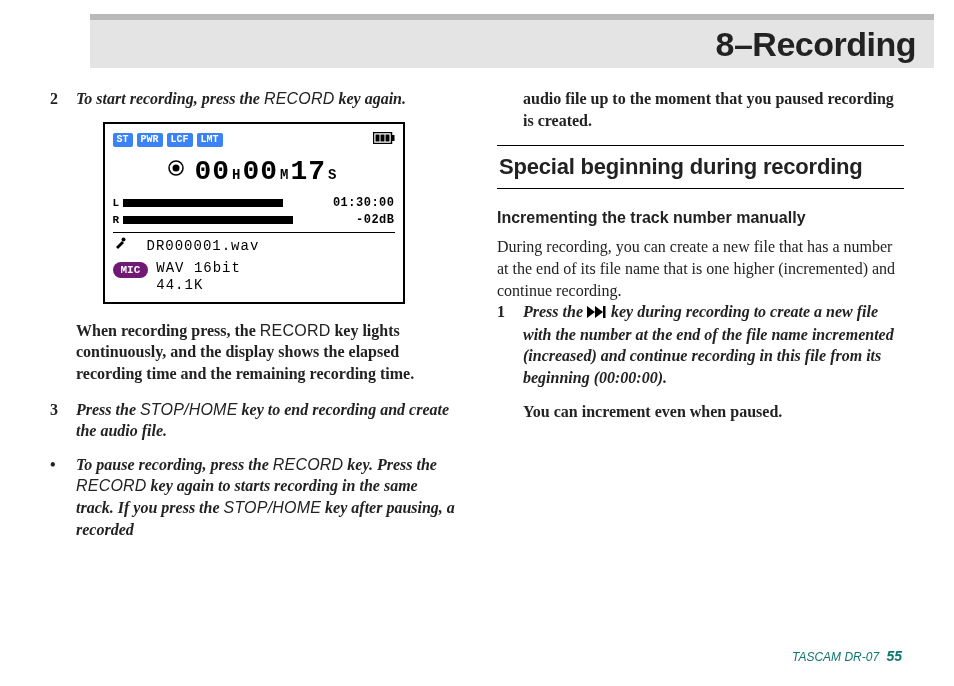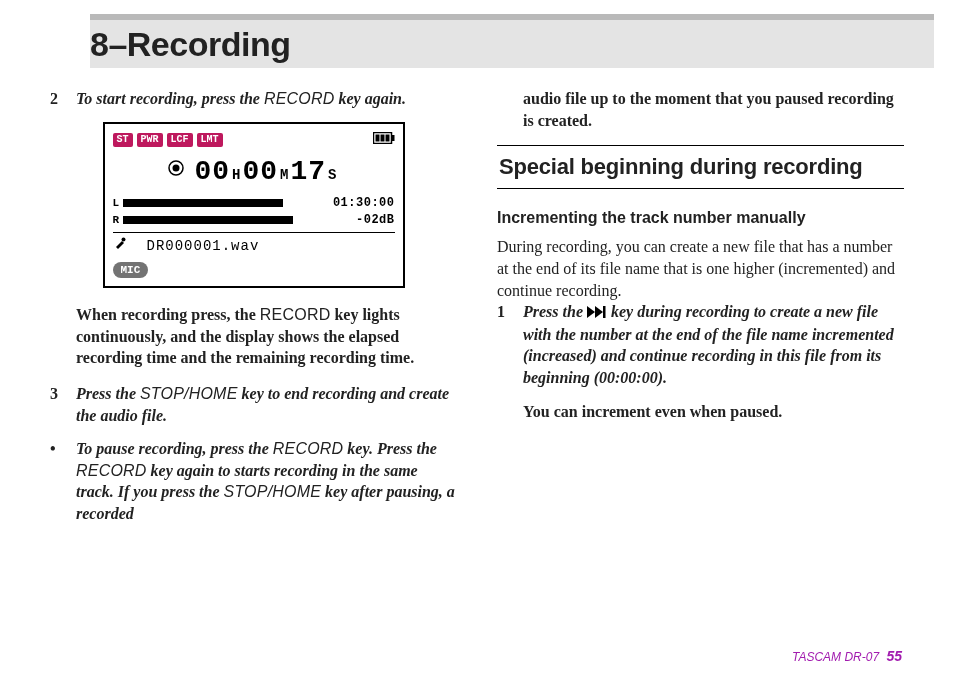--- a/index.html
+++ b/index.html
@@ -1,54 +1,54 @@
 <!DOCTYPE html>
 <html><head>
 <meta charset="utf-8">
 <style>
   * { box-sizing: border-box; margin: 0; padding: 0; }
   html, body { width: 954px; height: 686px; background: #fff; font-family: Georgia, 'Times New Roman', serif; color: #222; }
   .page { width: 954px; height: 686px; position: relative; padding: 14px 50px 30px 50px; }
   .header-band { position: relative; height: 54px; margin-left: 40px; margin-right: -30px; margin-bottom: 20px; }
   .header-band .band-top { position:absolute; left:0; right:0; top:0; height:6px; background:#b9b9b9; }
-  .header-band .band-body { position:absolute; left:0; right:0; top:6px; bottom:0; background:#e4e4e4; display:flex; align-items:center; justify-content:flex-start; padding-right:18px; }
+  .header-band .band-body { position:absolute; left:0; right:0; top:6px; bottom:0; background:#e4e4e4; display:flex; align-items:center; justify-content:flex-end; padding-right:18px; }
   .chapter-title { font-family: Arial, Helvetica, sans-serif; font-weight: 800; font-size: 34px; color:#222; letter-spacing: -0.5px; }
   .columns { display:flex; gap:40px; }
   .col { width: 410px; font-size: 16px; line-height: 1.35; }
   .num-item { display:flex; margin-bottom: 12px; }
   .num-item .num { width: 26px; flex:0 0 26px; font-weight: bold; }
   .num-item .bullet { width:26px; flex:0 0 26px; font-weight:bold; text-align:left; }
   .num-item .body { flex:1;font-style:italic; }
   .bold { font-weight: bold; }
   .key { font-family: Arial, Helvetica, sans-serif; font-weight: 400; letter-spacing: 0.2px; }
   .indent-block { padding-left: 26px; margin-bottom: 14px; }
   
   .lcd-wrap { display:flex; justify-content:center; margin: 6px 0 16px 0; }
   .lcd { width: 302px; border: 2px solid #000; background:#fff; padding: 6px 8px 8px 8px; font-family: 'Courier New', monospace; color:#000; }
   .lcd-row { display:flex; align-items:center; }
-  .lcd-tag { background:#be185d; color:#fff; display:inline-block; padding:0 4px; margin-right:4px; font-size:10px; line-height:14px; font-weight:bold; border-radius:2px; }
+  .lcd-tag { background:#3b82f6; color:#fff; display:inline-block; padding:0 4px; margin-right:4px; font-size:10px; line-height:14px; font-weight:bold; border-radius:2px; }
   .lcd-batt { margin-left:auto; }
   .lcd-time { display:flex; align-items:baseline; justify-content:center; margin:2px 0 4px 0; }
   .lcd-big { font-size:28px; font-weight:bold; letter-spacing:1px; }
   .lcd-sub { font-size:14px; font-weight:bold; margin:0 2px; }
   .meter-row { display:flex; align-items:center; margin:1px 0; font-size:11px; font-weight:bold; }
   .meter-row .lbl { width:10px; }
   .meter-bar { height:8px; background:#000; }
   .meter-remain { margin-left:auto; font-size:12px; letter-spacing:0.5px; }
   .lcd-sep { border-top:1px solid #000; margin:4px 0 3px 0; }
   .lcd-file { font-size:14px; letter-spacing:1px; display:flex; align-items:center; gap:20px; }
   .lcd-mic-row { display:flex; align-items:flex-start; gap:8px; margin-top:4px; }
-  .lcd-mic { background:#737373; color:#fff; border-radius:8px; padding:0 8px; font-size:11px; font-weight:bold; line-height:16px; margin-top:2px;}
+  .lcd-mic { background:#701a75; color:#fff; border-radius:8px; padding:0 8px; font-size:11px; font-weight:bold; line-height:16px; margin-top:2px;}
   .lcd-fmt { font-size:14px; letter-spacing:1px; line-height:1.2; }
   
   .sec-h2 { font-family: Arial, Helvetica, sans-serif; font-weight:700; font-size:22px; border-top:1.5px solid #000; border-bottom:1.5px solid #000; padding:6px 2px; margin: 12px 0 18px 0; letter-spacing:-0.2px; }
   .sec-h3 { font-family: Arial, Helvetica, sans-serif; font-weight:700; font-size:20px; border-bottom:1.5px solid #000; padding:0 2px 6px 2px; margin: 0 0 14px 0; }
   .sec-h4 { font-family: Arial, Helvetica, sans-serif; font-weight:700; font-size:16px; margin-bottom:8px; }
   .para { }
-  .footer { position:absolute; right:52px; bottom:22px; font-family: Arial, Helvetica, sans-serif; font-style: italic; font-size:12px; color:#a21caf; }
+  .footer { position:absolute; right:52px; bottom:22px; font-family: Arial, Helvetica, sans-serif; font-style: italic; font-size:12px; color:#0f766e; }
   .footer .pg { font-weight:700; font-size:14px; font-style: italic; margin-left:4px; }
   .skip-icon { display:inline-block; vertical-align:-1px; }
 </style>
 </head>
 <body>
 
 <div class="page">
 
   <div class="header-band">
     <div class="band-top"></div>
@@ -114,20 +114,24 @@
             <span>
               <svg width="14" height="14" viewBox="0 0 14 14">
                   <path d="M3 11 L9 5 L11 7 L5 13 Z" fill="#000"></path>
                   <circle cx="10.5" cy="3.5" r="2" fill="#000"></circle>
                 </svg>
             </span>
             <span>DR000001.wav</span>
           </div>
           <div class="lcd-mic-row">
             <span class="lcd-mic">MIC</span>
+            <span class="lcd-fmt">
+              <span>WAV 16bit</span><br>
+              <span>44.1K</span>
+            </span>
           </div>
         </div>
       </div>
 
       <div class="indent-block bold">
         <span>When recording press, the </span><span class="key">RECORD</span><span> key lights continuously, and the display shows the elapsed recording time and the remaining recording time.</span>
       </div>
 
       <div class="num-item">
         <div class="num">3</div>

